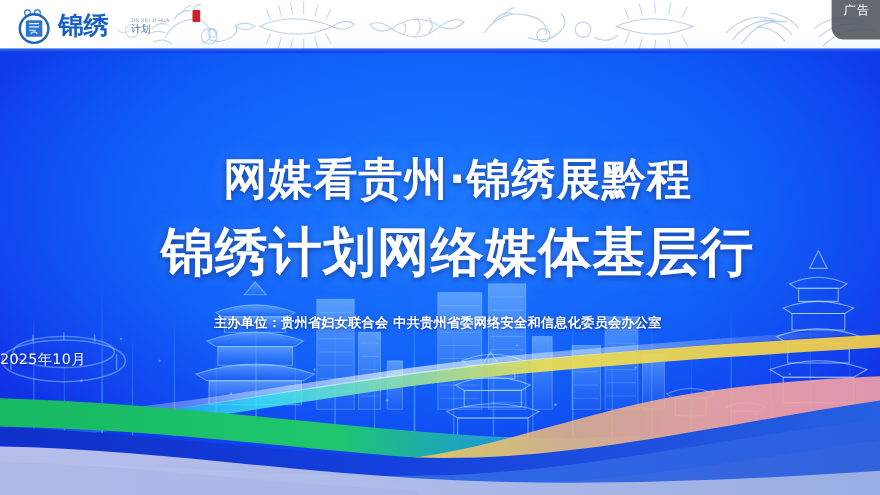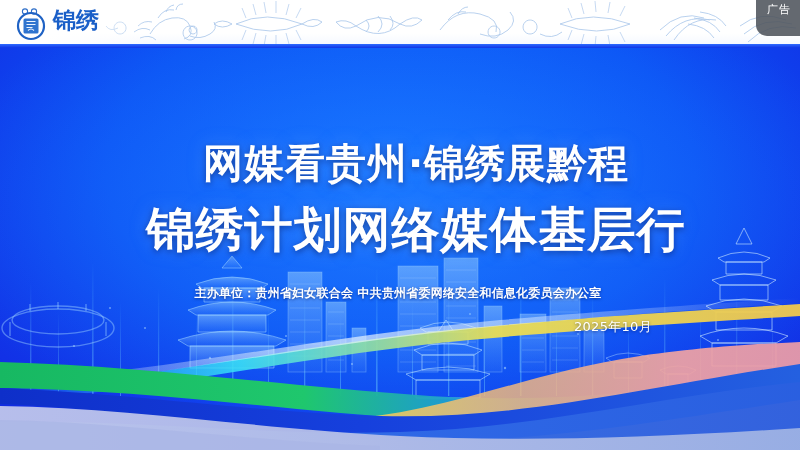--- a/index.html
+++ b/index.html
@@ -26,21 +26,21 @@
     background:linear-gradient(90deg,#fff 30%,rgba(255,255,255,0) 100%);
   }
   .bandedge{
     position:absolute;left:0;top:44px;width:800px;height:4px;
     background:linear-gradient(180deg,#2f6bff 0%,#0f35e6 100%);
   }
 
   
   .logo{position:absolute;left:14px;top:6px;height:36px;display:flex;align-items:center;gap:5px;}
   .logo .emblem{width:34px;height:34px;position:relative;}
-  .logo .wordmark{height:30px;display:flex;align-items:center;gap:20px;flex-direction:column;}
+  .logo .wordmark{height:30px;display:flex;align-items:center;gap:20px;}
   .logo .jinxiu{
     font-size:23px;font-weight:700;color:#1a5fc8;letter-spacing:0px;line-height:1;
     font-family:"DejaVu Sans","Liberation Sans",sans-serif;
   }
   .logo .plan{display:flex;flex-direction:column;justify-content:flex-end;line-height:1;}
   .logo .plan .en{font-size:4.5px;color:#7b93c4;letter-spacing:.3px;}
   .logo .plan .cn{font-size:9px;color:#3d6ec0;font-weight:400;}
   .logo .seal{width:7px;height:11px;background:#cf2026;margin-left:1px;align-self:flex-start;
     border-radius:1px;}
 
@@ -73,21 +73,21 @@
   }
   .title1{top:141px;font-size:40px;letter-spacing:1px;line-height:1.1;}
   .title2{top:203px;font-size:48px;letter-spacing:1px;line-height:1.1;}
   .org{
     position:absolute;top:285px;width:796px;text-align:center;color:#fff;
     font-size:12px;font-weight:700;letter-spacing:.2px;
     font-family:"DejaVu Sans","Liberation Sans",sans-serif;
     text-shadow:0 1px 3px rgba(2,18,90,.6);white-space:nowrap;
   }
   .date{
-    position:absolute;top:318px;width:652px;text-align:right;color:#fff;
+    position:absolute;top:318px;width:652px;text-align:left;color:#fff;
     font-size:13px;letter-spacing:.3px;
     font-family:"DejaVu Sans","Liberation Sans",sans-serif;
     text-shadow:0 1px 3px rgba(2,18,90,.6);
   }
 </style>
 </head>
 <body>
 
 <div class="poster">
 

